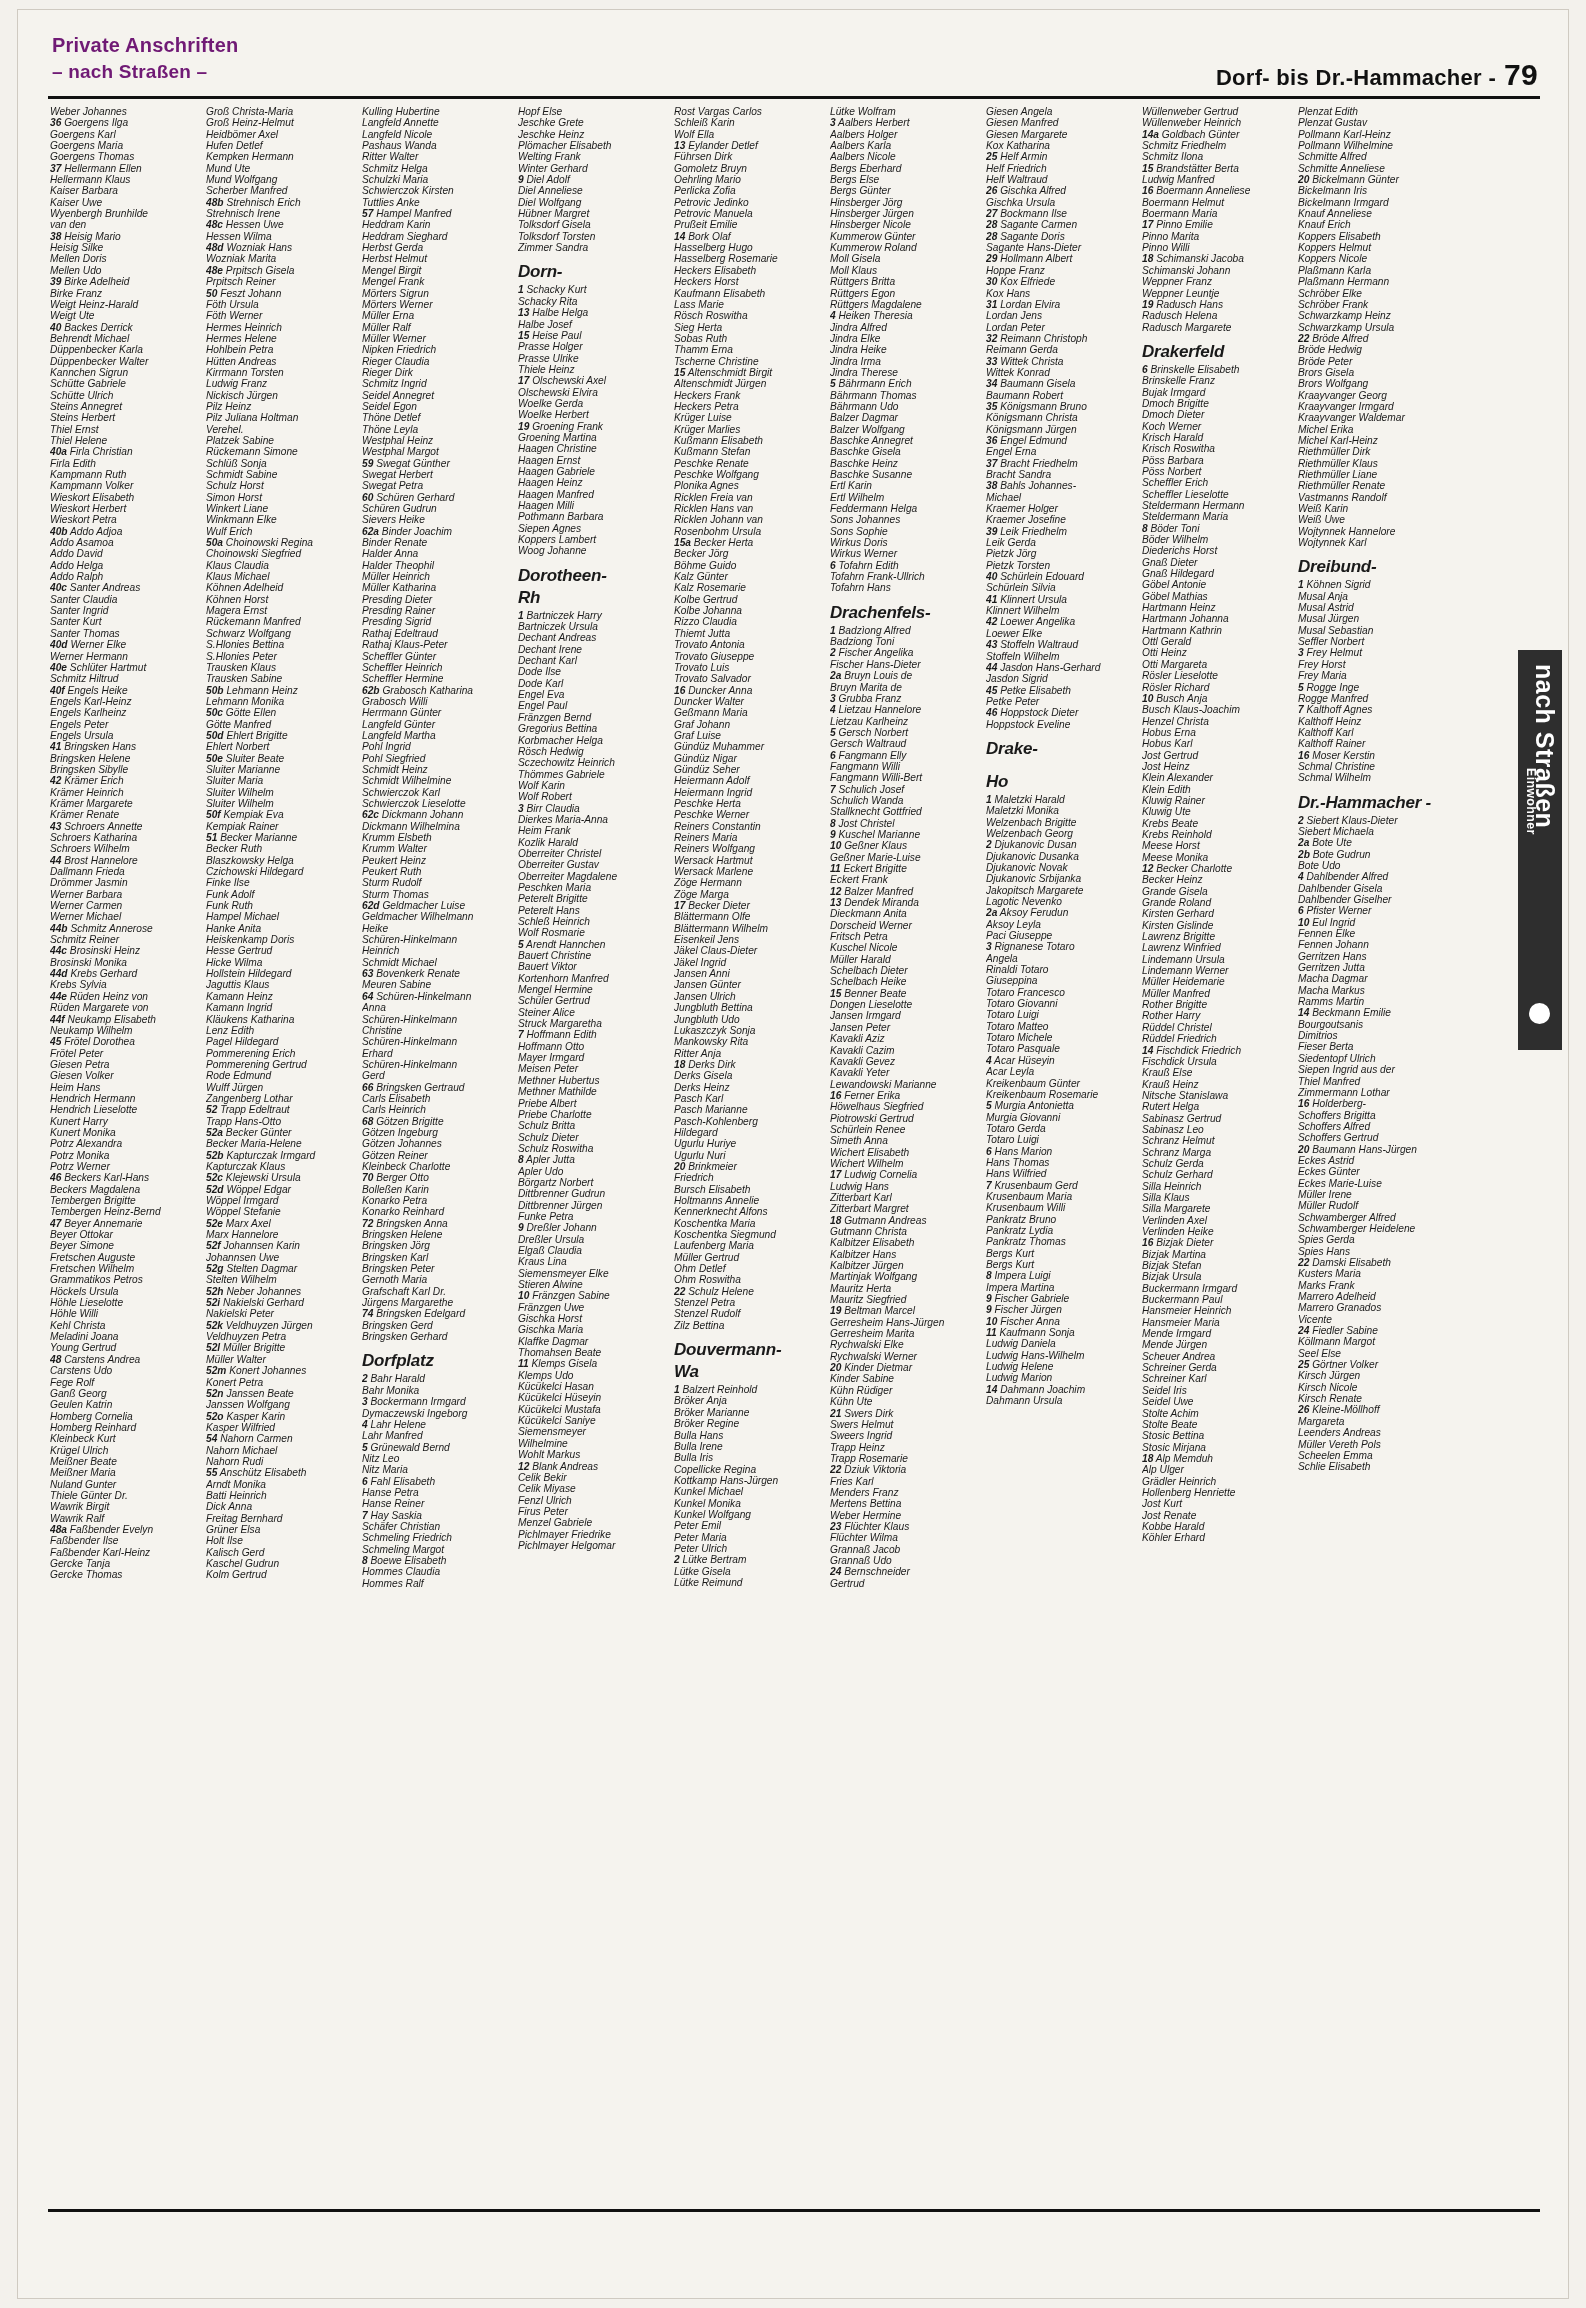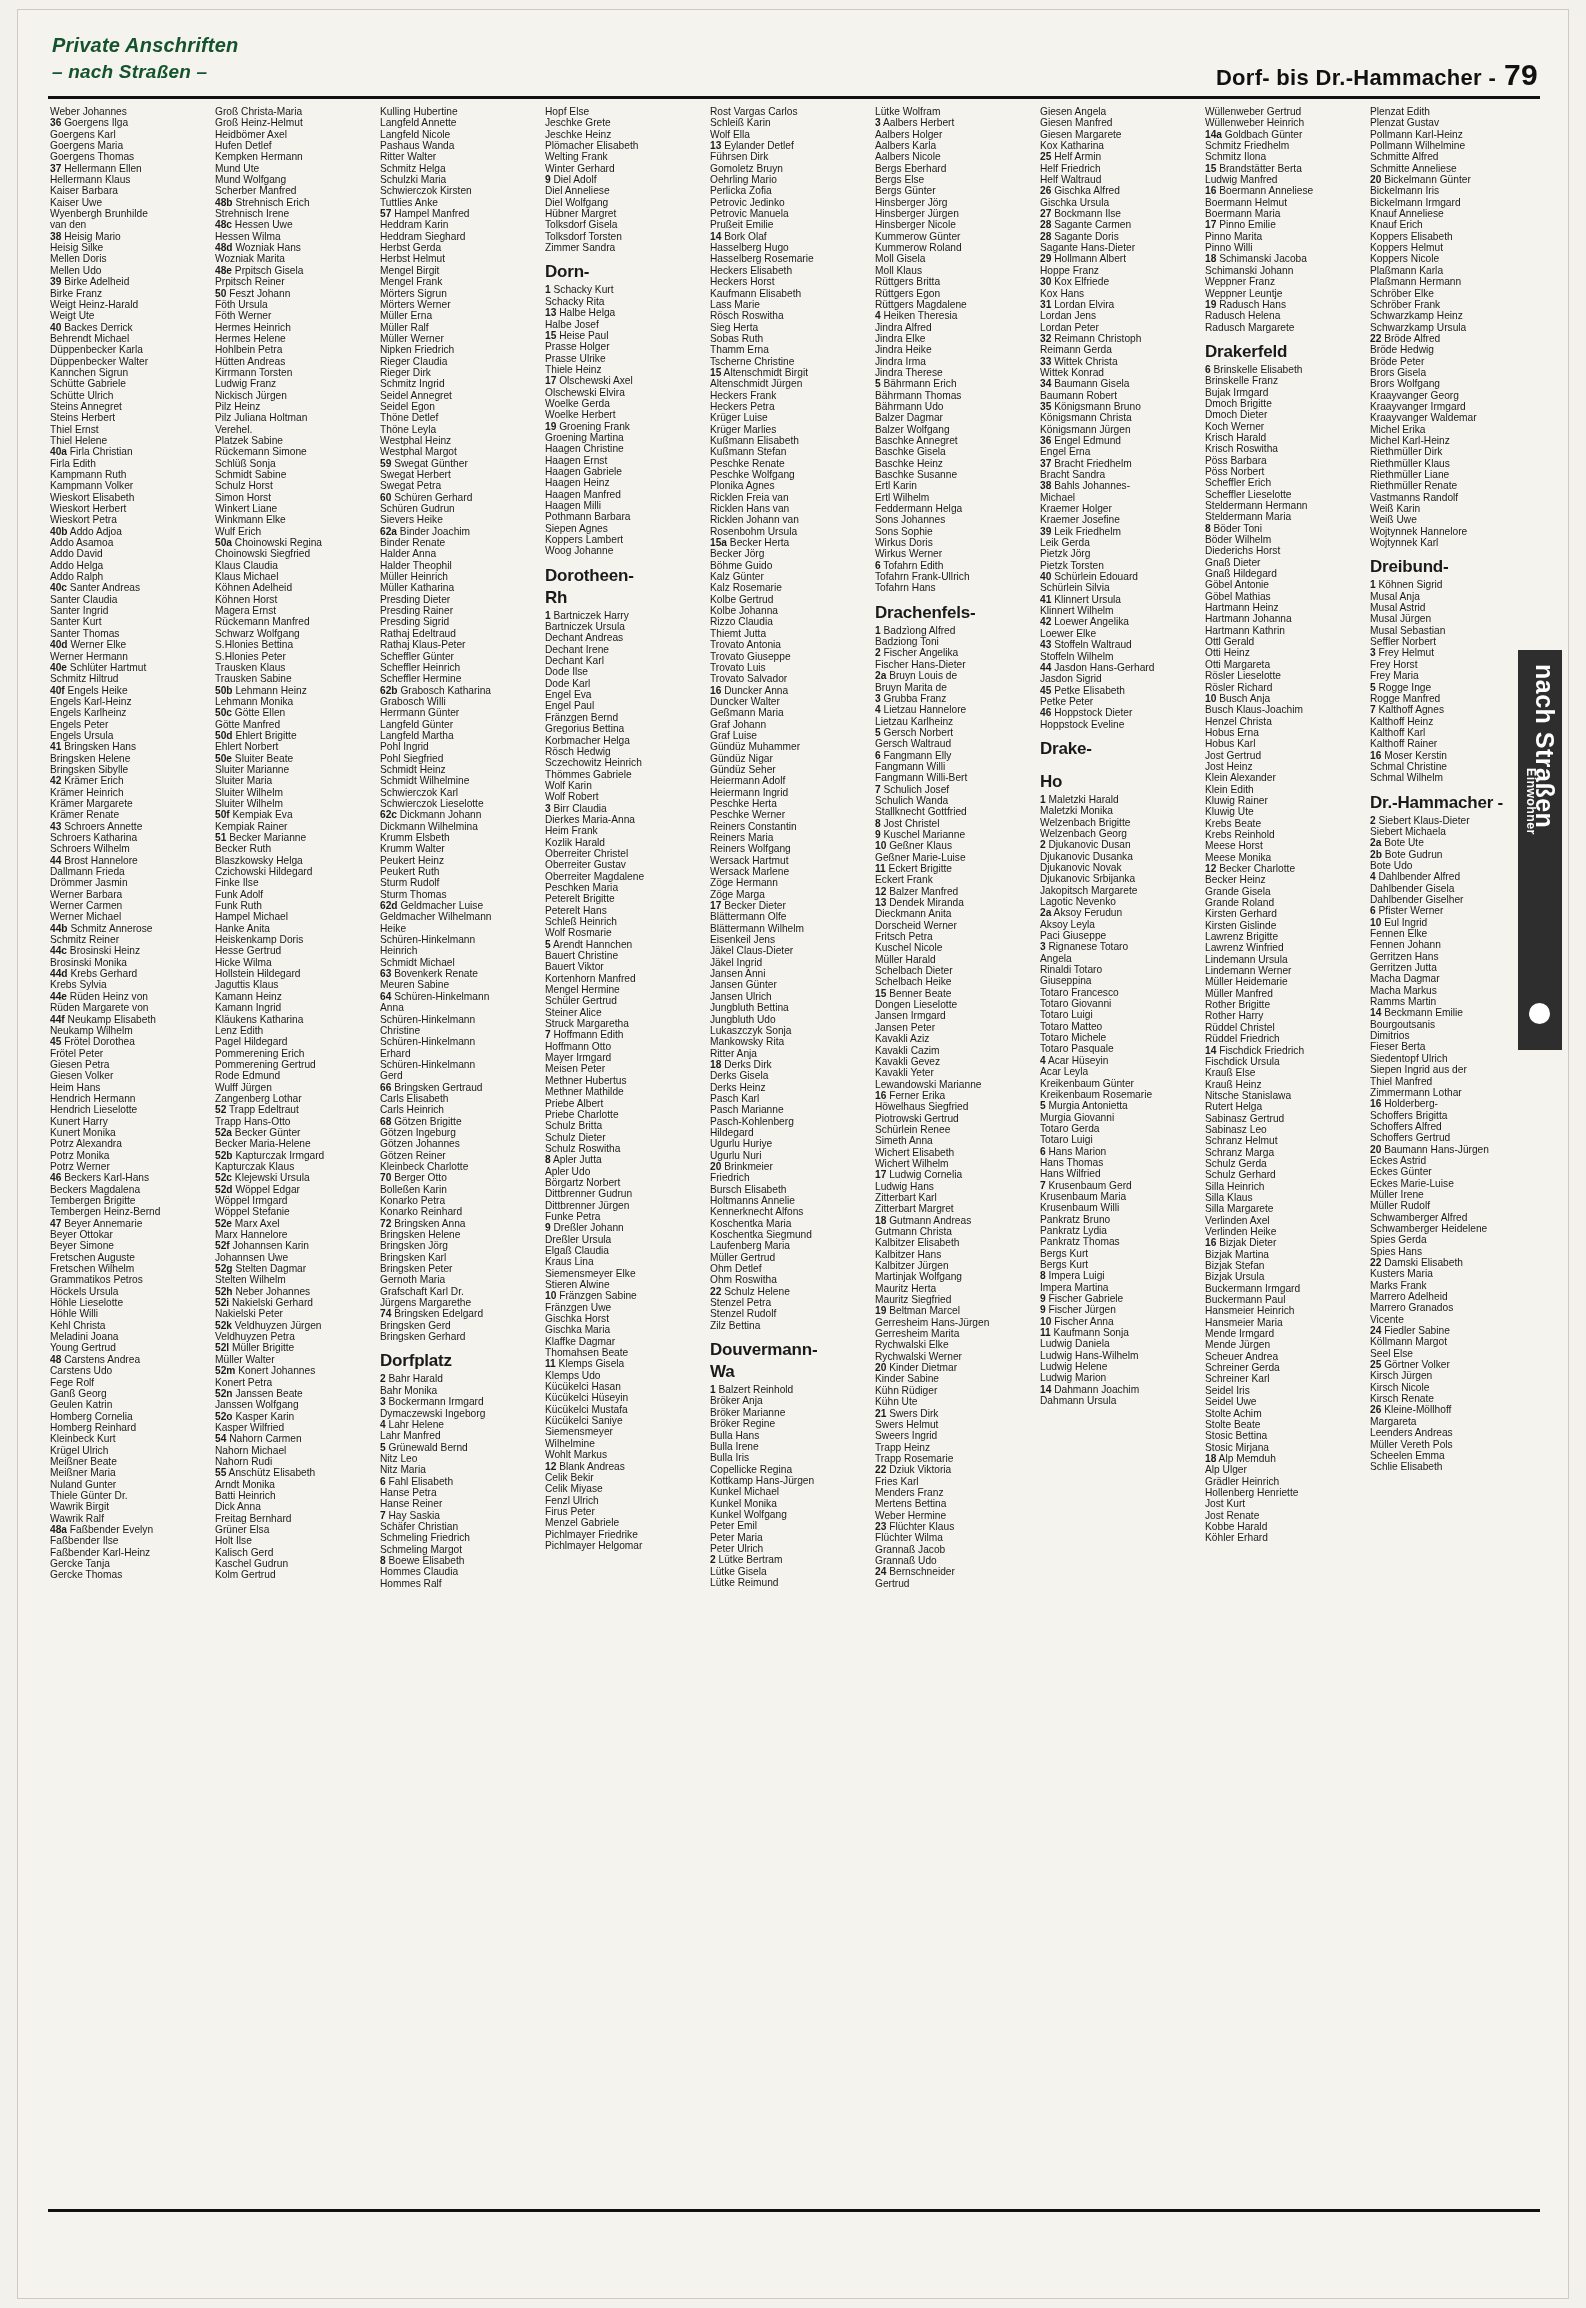--- a/index.html
+++ b/index.html
@@ -13,39 +13,39 @@
   .paper{
     position:absolute;left:18px;top:10px;width:1550px;height:2288px;
     background:#f5f3ee;
     box-shadow:0 0 0 1px #cfcac1;
   }
   
   .hdr{
     position:absolute;left:34px;top:22px;right:30px;height:60px;
   }
   .hdr-left{
-    position:absolute;left:0;top:0;font-size:20px;font-weight:bold;color:#14532d;
-    line-height:1.35;letter-spacing:.2px;font-style:italic;
+    position:absolute;left:0;top:0;font-size:20px;font-weight:bold;color:#701a75;
+    line-height:1.35;letter-spacing:.2px;
   }
   .hdr-left .sub{font-weight:bold;font-size:19px;}
   .hdr-right{
     position:absolute;right:0;top:26px;font-size:22px;font-weight:bold;color:#111;
     letter-spacing:.3px;white-space:nowrap;
   }
   .hdr-right .pg{font-size:30px;font-weight:bold;margin-left:8px;}
   .rule{
     position:absolute;left:30px;right:28px;top:86px;height:3px;background:#111;
   }
   .rule2{
     position:absolute;left:30px;right:28px;bottom:86px;height:3px;background:#111;
   }
   
   .cols{
     position:absolute;left:32px;top:96px;right:150px;bottom:96px;
-    display:flex;gap:9px;
+    display:flex;gap:0;font-style:italic;
   }
   .col{
     width:152px;flex:0 0 152px;
     font-size:10.2px;line-height:11.35px;color:#1a1a1a;
     padding-right:4px;
     overflow:hidden;
   }
   .col .e{white-space:nowrap;overflow:hidden;text-overflow:clip;}
   .col .e b{font-weight:bold;}
   .sect{

